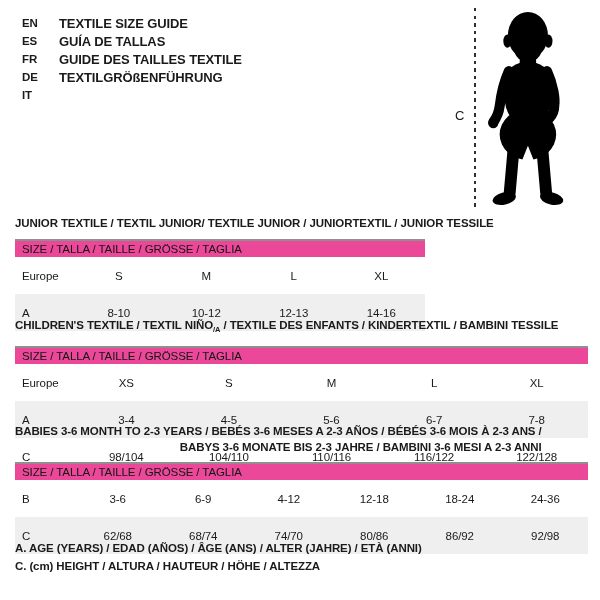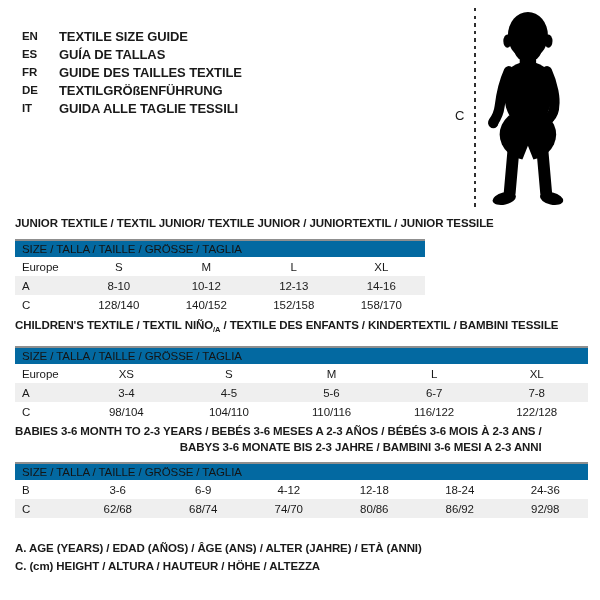--- a/index.html
+++ b/index.html
@@ -7,21 +7,21 @@
   body {
     position:relative;
     background:#ffffff;
     font-family:"Liberation Sans", sans-serif;
     color:#1a1a1a;
     overflow:hidden;
     letter-spacing:-0.1px;
   }
 
   
-  .lang-header { position:absolute; left:22px; top:27px; }
+  .lang-header { position:absolute; left:22px; top:14px; }
   .lang-row { display:flex; height:18px; align-items:center; }
   .lang-code { width:37px; font-weight:bold; font-size:11.5px; }
   .lang-title { font-weight:bold; font-size:13px; white-space:nowrap; }
 
   
   .height-line {
     position:absolute; left:474px; top:8px; width:2px; height:200px;
     background:repeating-linear-gradient(to bottom, #2f2f2f 0 3.5px, transparent 3.5px 7.5px);
   }
   .height-label { position:absolute; left:455px; top:108px; font-size:13px; }
@@ -32,25 +32,25 @@
     position:absolute; left:15px;
     font-weight:bold; font-size:11.5px; line-height:15.5px; white-space:nowrap;text-align:right;
   }
   .sub-a { font-size:7.5px; position:relative; top:2.5px; }
 
   .size-table { position:absolute; left:15px; }
   .w-narrow { width:410px; }
   .w-wide { width:573px; }
 
   .size-bar {
-    height:18px; background:#0369a1; border-top:2px solid #8f8f8f;
+    height:18px; background:#ec4899; border-top:2px solid #8f8f8f;
     display:flex; align-items:center; padding-left:7px;
     font-size:11.5px; color:#141414; white-space:nowrap;
   }
-  .trow { display:grid; height:19px; align-items:center; font-size:11.5px; }
+  .trow { display:grid; height:37px; align-items:center; font-size:11.5px; }
   .cols4 { grid-template-columns:60px repeat(4,1fr); }
   .cols5 { grid-template-columns:60px repeat(5,1fr); }
   .cols6 { grid-template-columns:60px repeat(6,1fr); }
   .trow .lbl { padding-left:7px; text-align:left; }
   .trow .val { text-align:center; }
   .alt { background:#efefef; }
 
   
   .footnotes { position:absolute; left:15px; top:540px; }
   .footnote { font-weight:bold; font-size:11.5px; line-height:17.5px; white-space:nowrap; }
@@ -77,21 +77,20 @@
   <div class="lang-row">
     <span class="lang-code">FR</span>
     <span class="lang-title">GUIDE DES TAILLES TEXTILE</span>
   </div>
   <div class="lang-row">
     <span class="lang-code">DE</span>
     <span class="lang-title">TEXTILGRÖßENFÜHRUNG</span>
   </div>
   <div class="lang-row">
     <span class="lang-code">IT</span>
-    <span class="lang-title">GUIDA ALLE TAGLIE TESSILI</span>
   </div>
 </div>
 
 <div class="height-line"></div>
 <div class="height-label">C</div>
 <svg class="baby-svg" width="82" height="198" viewBox="0 0 90 210" preserveAspectRatio="none">
   <g fill="#000000">
 
     <ellipse cx="46" cy="27" rx="22" ry="25"></ellipse>
     <ellipse cx="23.5" cy="33" rx="4.5" ry="7"></ellipse>

